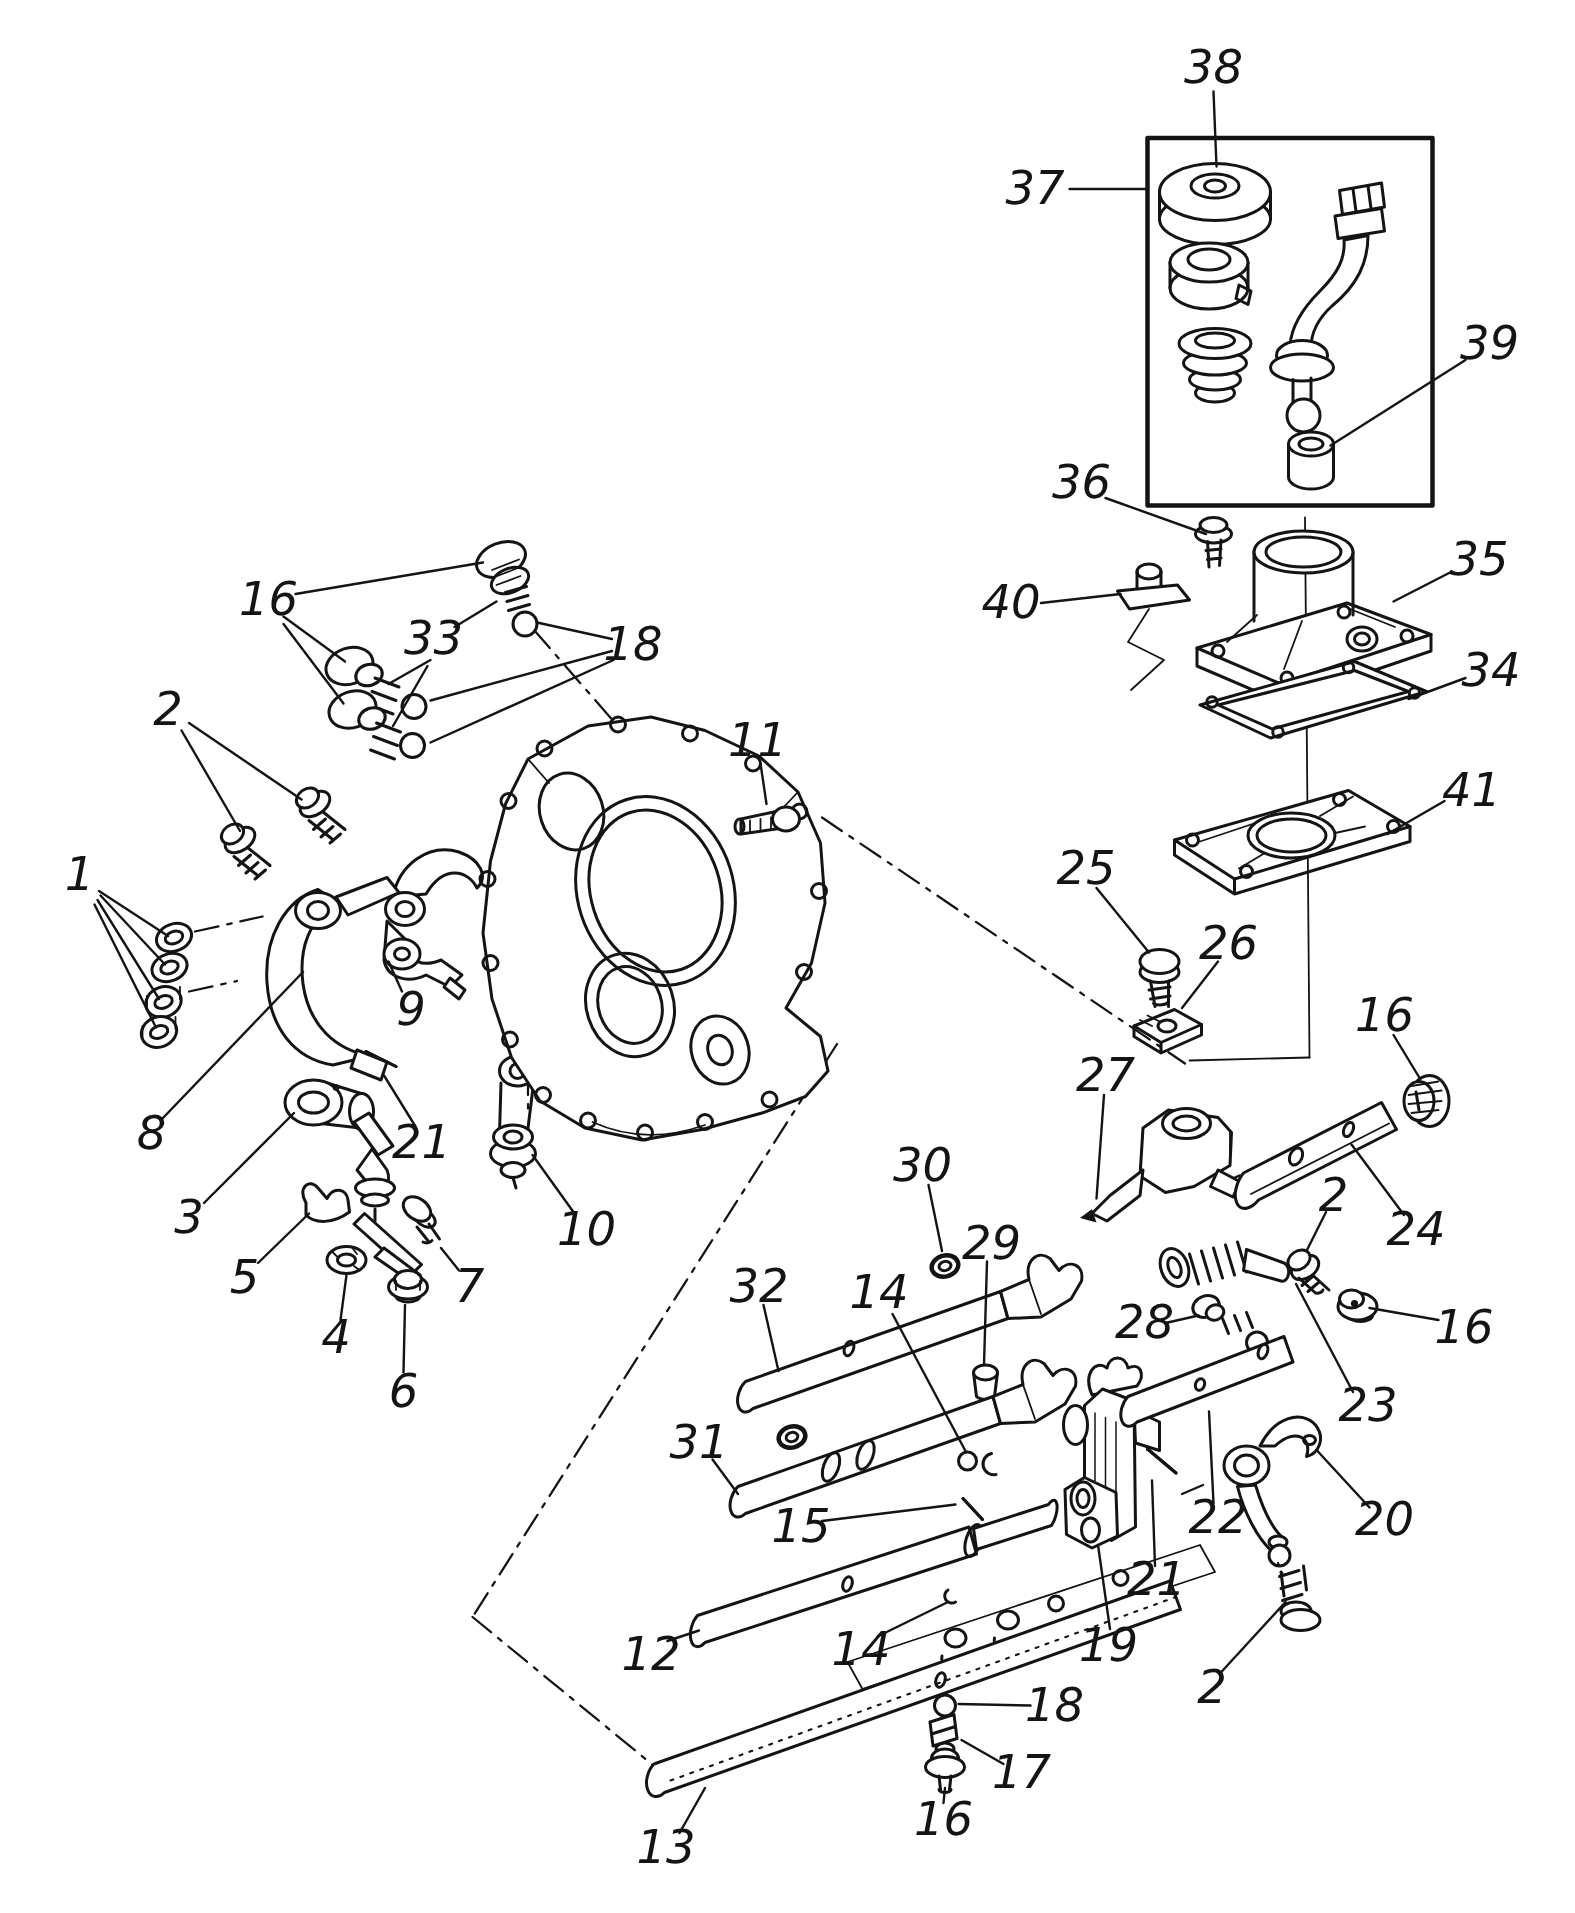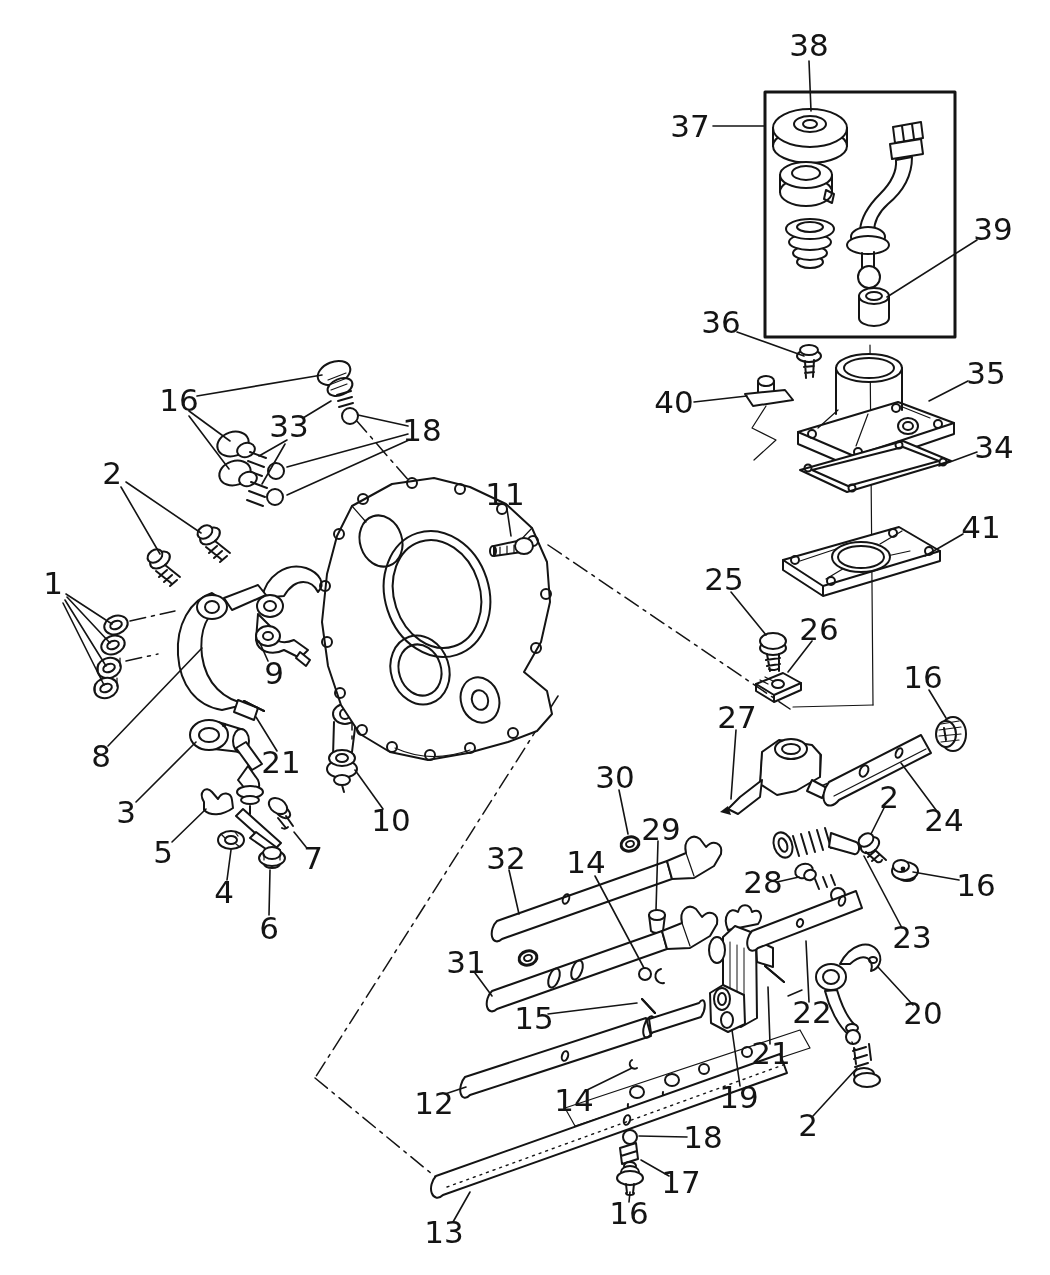--- a/index.html
+++ b/index.html
@@ -1,17 +1,17 @@
 <!DOCTYPE html>
 <html><head>
 <meta charset="utf-8">
 <style>
   html,body{margin:0;padding:0;background:#fff;}
   .page{position:relative;width:1050px;height:1275px;background:#fff;overflow:hidden;
-        font-family:"DejaVu Sans",sans-serif;}
+        font-family:"DejaVu Sans",sans-serif;font-style:italic;}
   svg{position:absolute;left:0;top:0;}
   #diagram *{stroke:#141414;fill:none;stroke-width:2;stroke-linecap:round;stroke-linejoin:round;}
   #diagram .f{fill:#ffffff;}
   #diagram .k{fill:#141414;stroke:none;}
   #diagram .thin{stroke-width:1.2;}
   #diagram .bold{stroke-width:3;}
   #diagram .dashdot{stroke-width:1.5;stroke-dasharray:16 6 3 6;}
   #diagram .dot{stroke-width:1.4;stroke-dasharray:2 5;}
   #diagram .hatch{stroke-width:1;}
   #diagram text, #diagram .lbl{stroke:none;fill:#141414;

